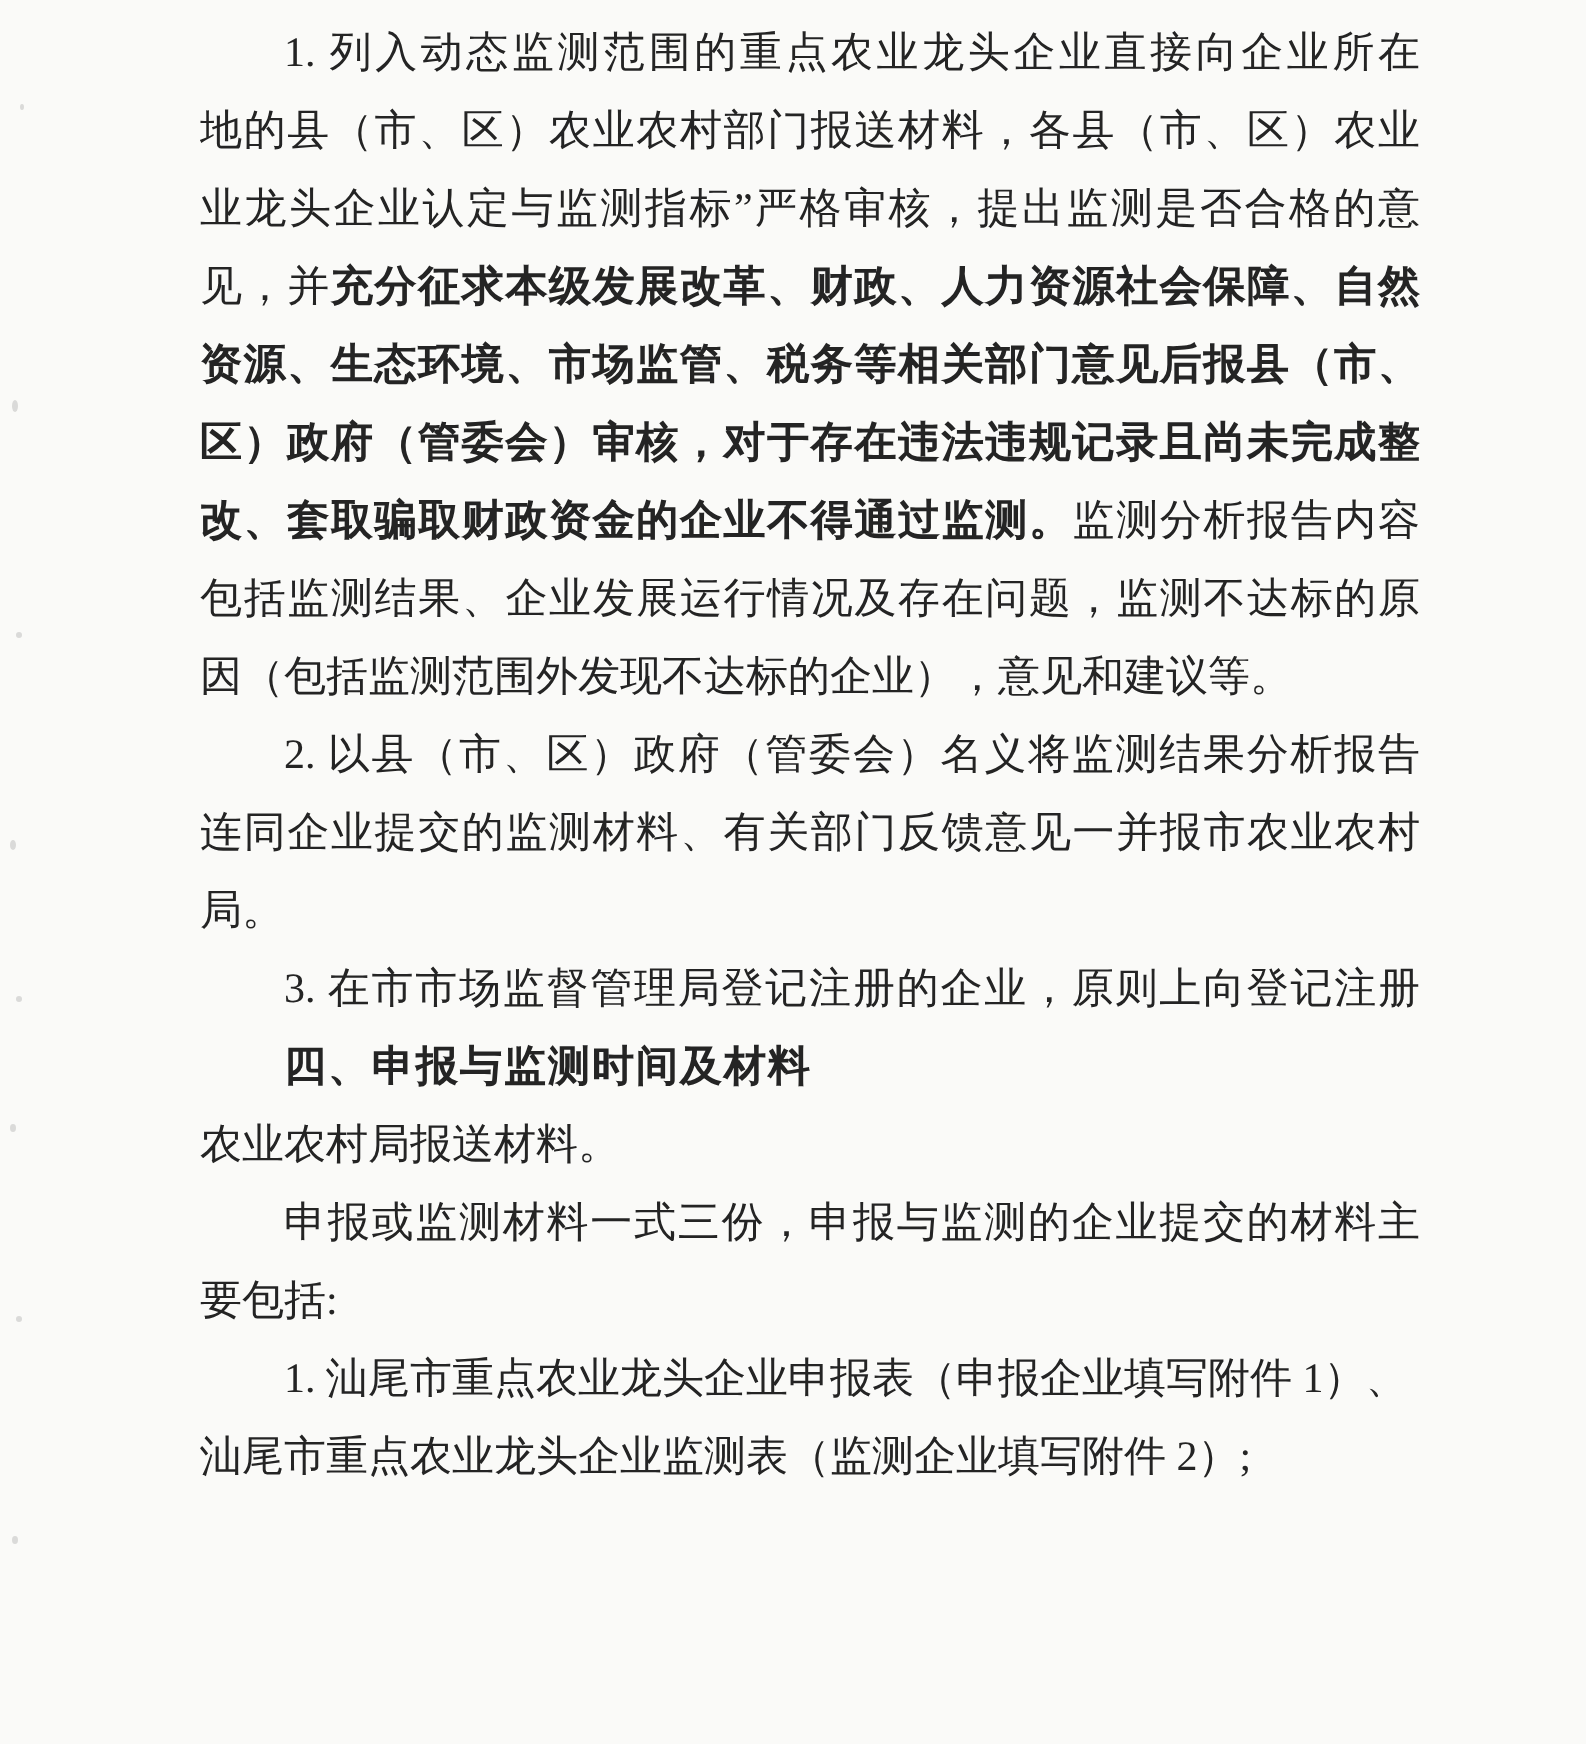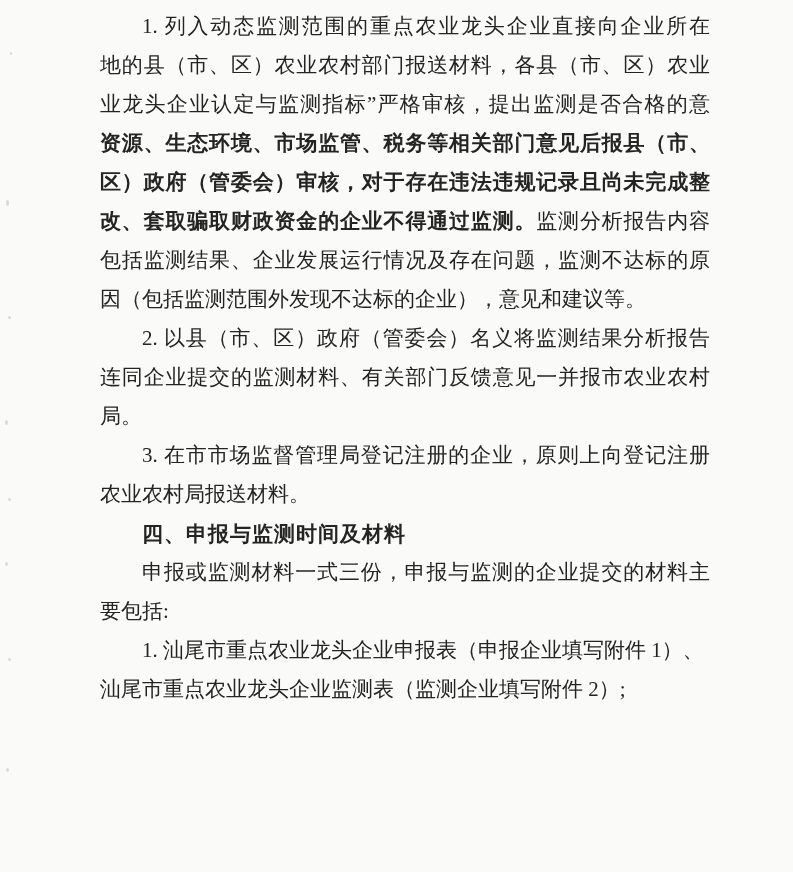--- a/index.html
+++ b/index.html
@@ -51,31 +51,32 @@
     border-radius: 50%;
   }
 </style>
 </head>
 <body>
 
 <div class="doc">
   <div class="ln j ind">1. 列入动态监测范围的重点农业龙头企业直接向企业所在</div>
   <div class="ln j">地的县（市、区）农业农村部门报送材料，各县（市、区）农业</div>
   <div class="ln j">业龙头企业认定与监测指标”严格审核，提出监测是否合格的意</div>
+  <div class="ln j"><span>见，并</span><span class="b">充分征求本级发展改革、财政、人力资源社会保障、自然</span></div>
   <div class="ln j b">资源、生态环境、市场监管、税务等相关部门意见后报县（市、</div>
   <div class="ln j b">区）政府（管委会）审核，对于存在违法违规记录且尚未完成整</div>
   <div class="ln j"><span class="b">改、套取骗取财政资金的企业不得通过监测。</span><span>监测分析报告内容</span></div>
   <div class="ln j">包括监测结果、企业发展运行情况及存在问题，监测不达标的原</div>
   <div class="ln">因（包括监测范围外发现不达标的企业），意见和建议等。</div>
   <div class="ln j ind">2. 以县（市、区）政府（管委会）名义将监测结果分析报告</div>
   <div class="ln j">连同企业提交的监测材料、有关部门反馈意见一并报市农业农村</div>
   <div class="ln">局。</div>
   <div class="ln j ind">3. 在市市场监督管理局登记注册的企业，原则上向登记注册</div>
+  <div class="ln ind hd">四、申报与监测时间及材料</div>
   <div class="ln">农业农村局报送材料。</div>
-  <div class="ln ind hd">四、申报与监测时间及材料</div>
   <div class="ln j ind">申报或监测材料一式三份，申报与监测的企业提交的材料主</div>
   <div class="ln">要包括:</div>
   <div class="ln ind">1. 汕尾市重点农业龙头企业申报表（申报企业填写附件 1）、</div>
   <div class="ln">汕尾市重点农业龙头企业监测表（监测企业填写附件 2）;</div>
 </div>
 
 <div class="spk" style="left:10px;top:52px;width:2px;height:3px;"></div>
 <div class="spk" style="left:6px;top:200px;width:3px;height:6px;"></div>
 <div class="spk" style="left:8px;top:316px;width:3px;height:3px;"></div>
 <div class="spk" style="left:5px;top:420px;width:3px;height:5px;"></div>

